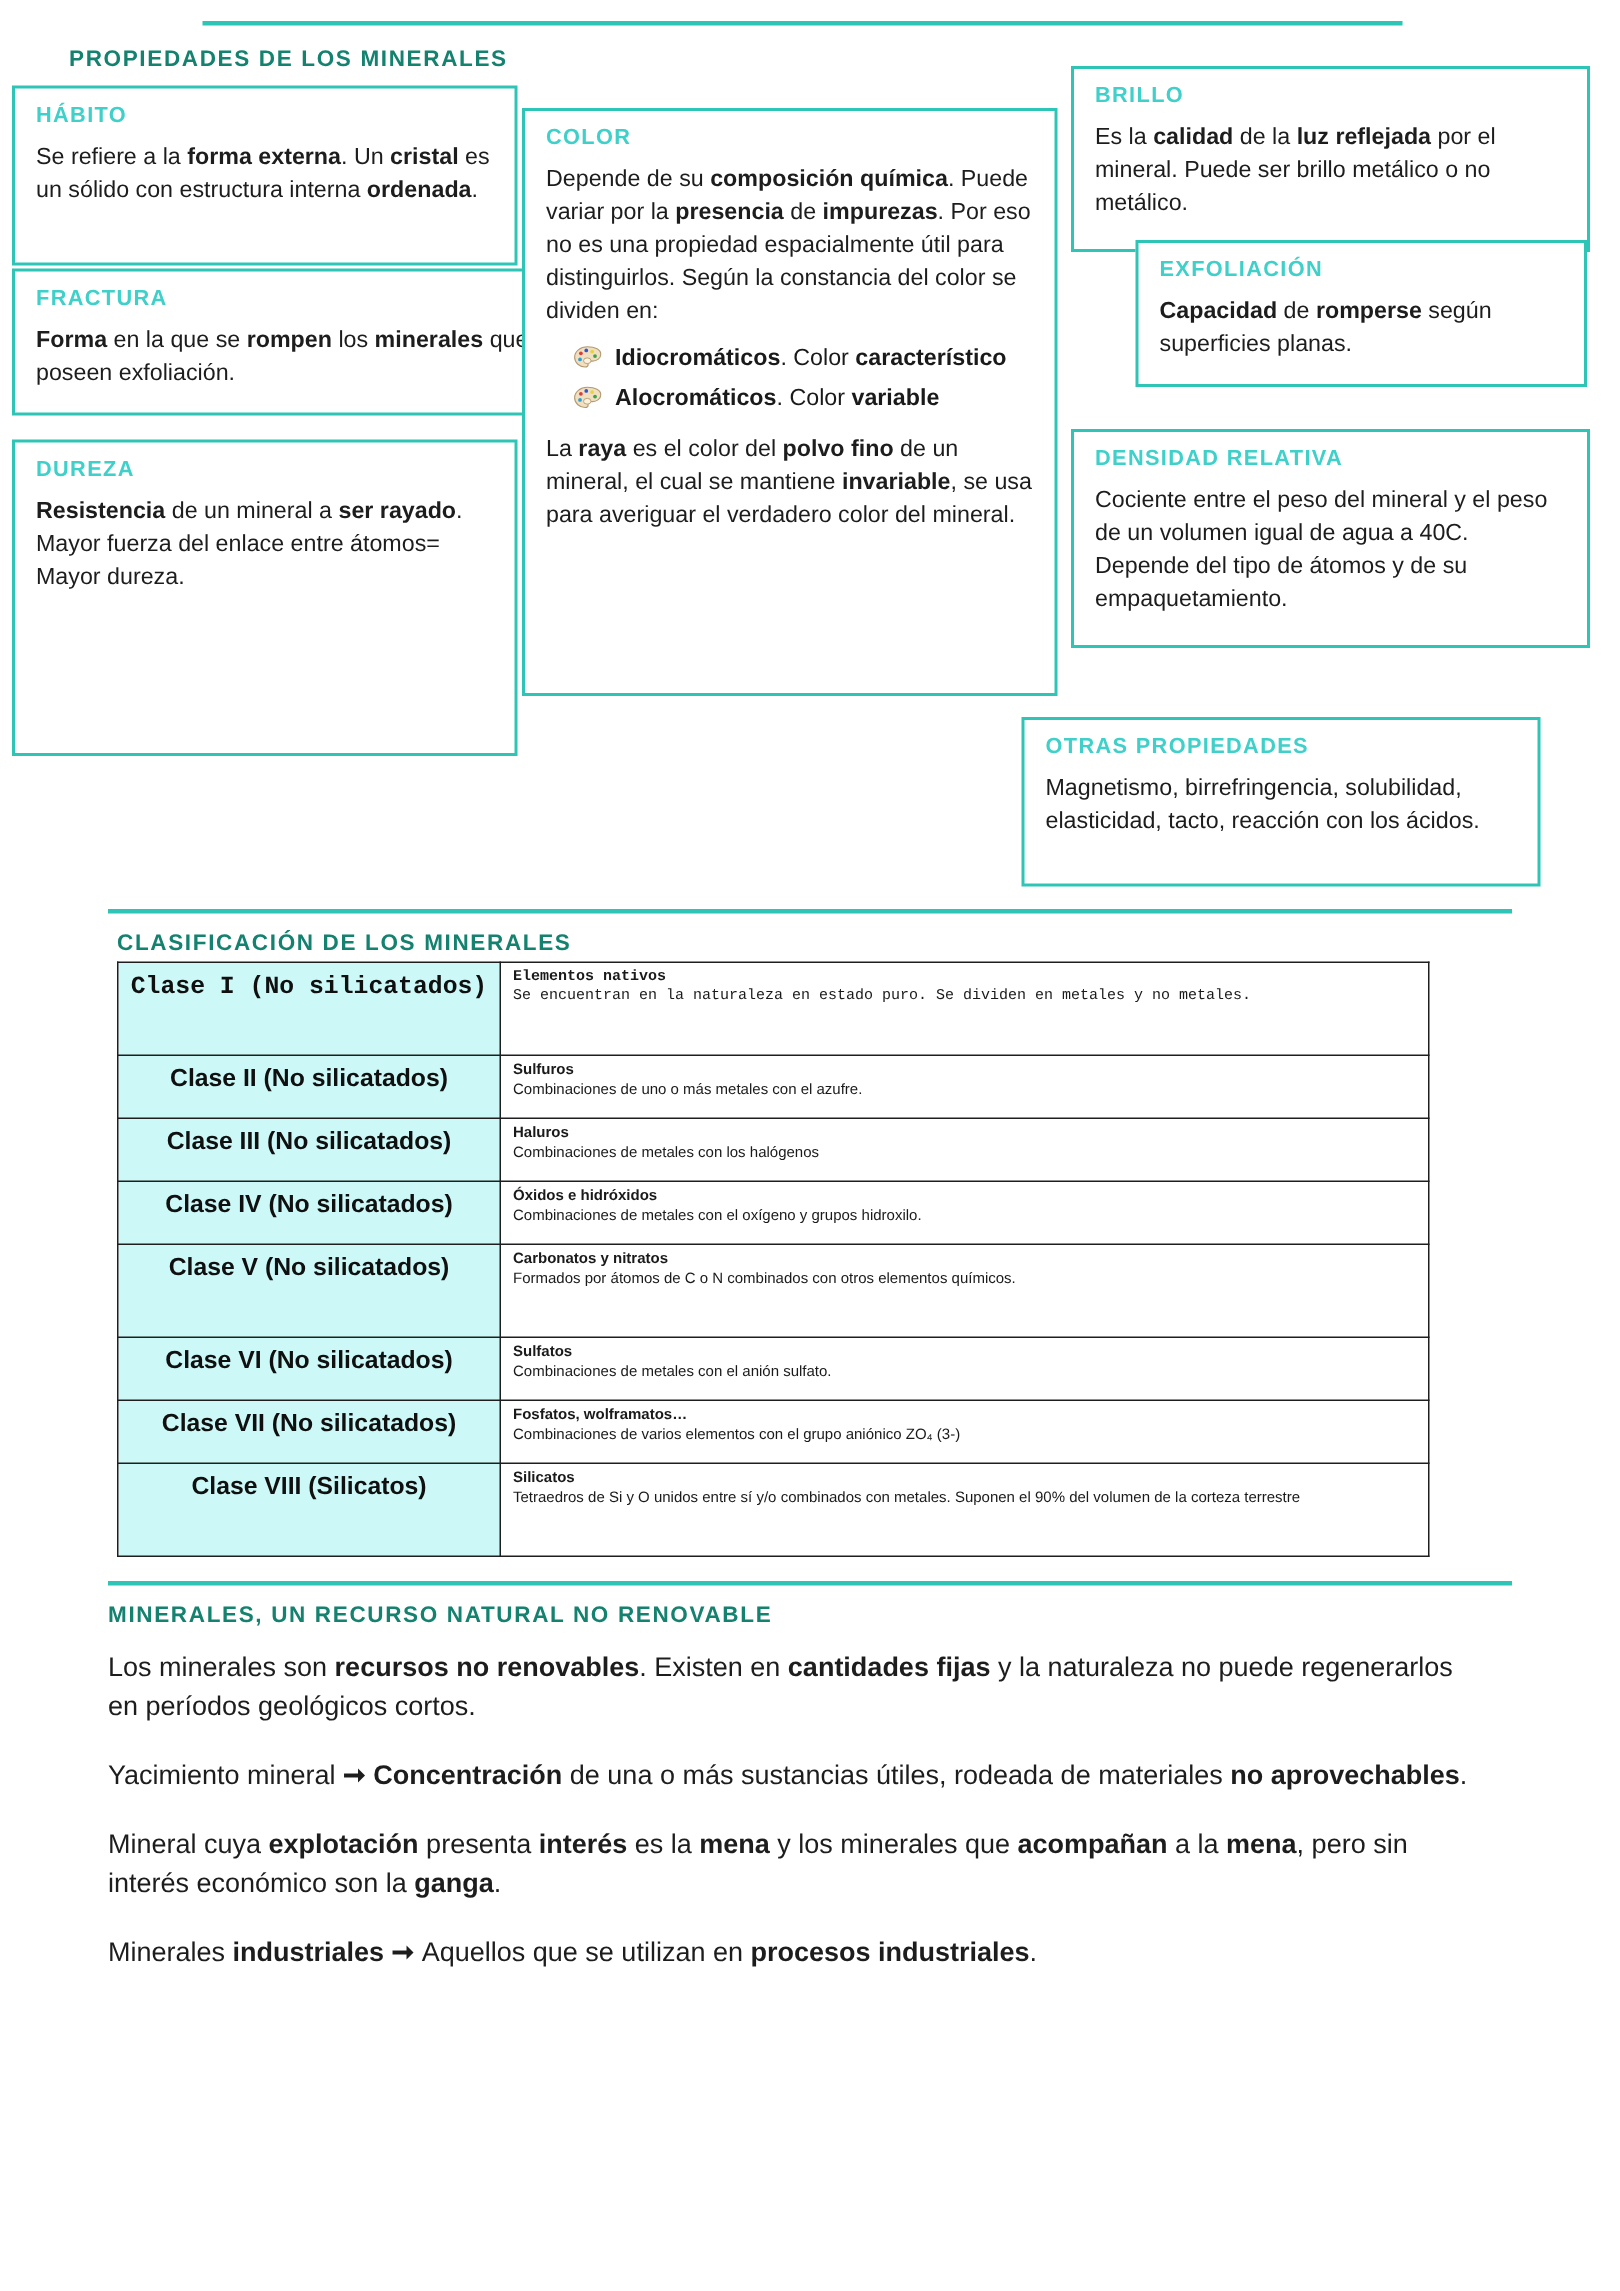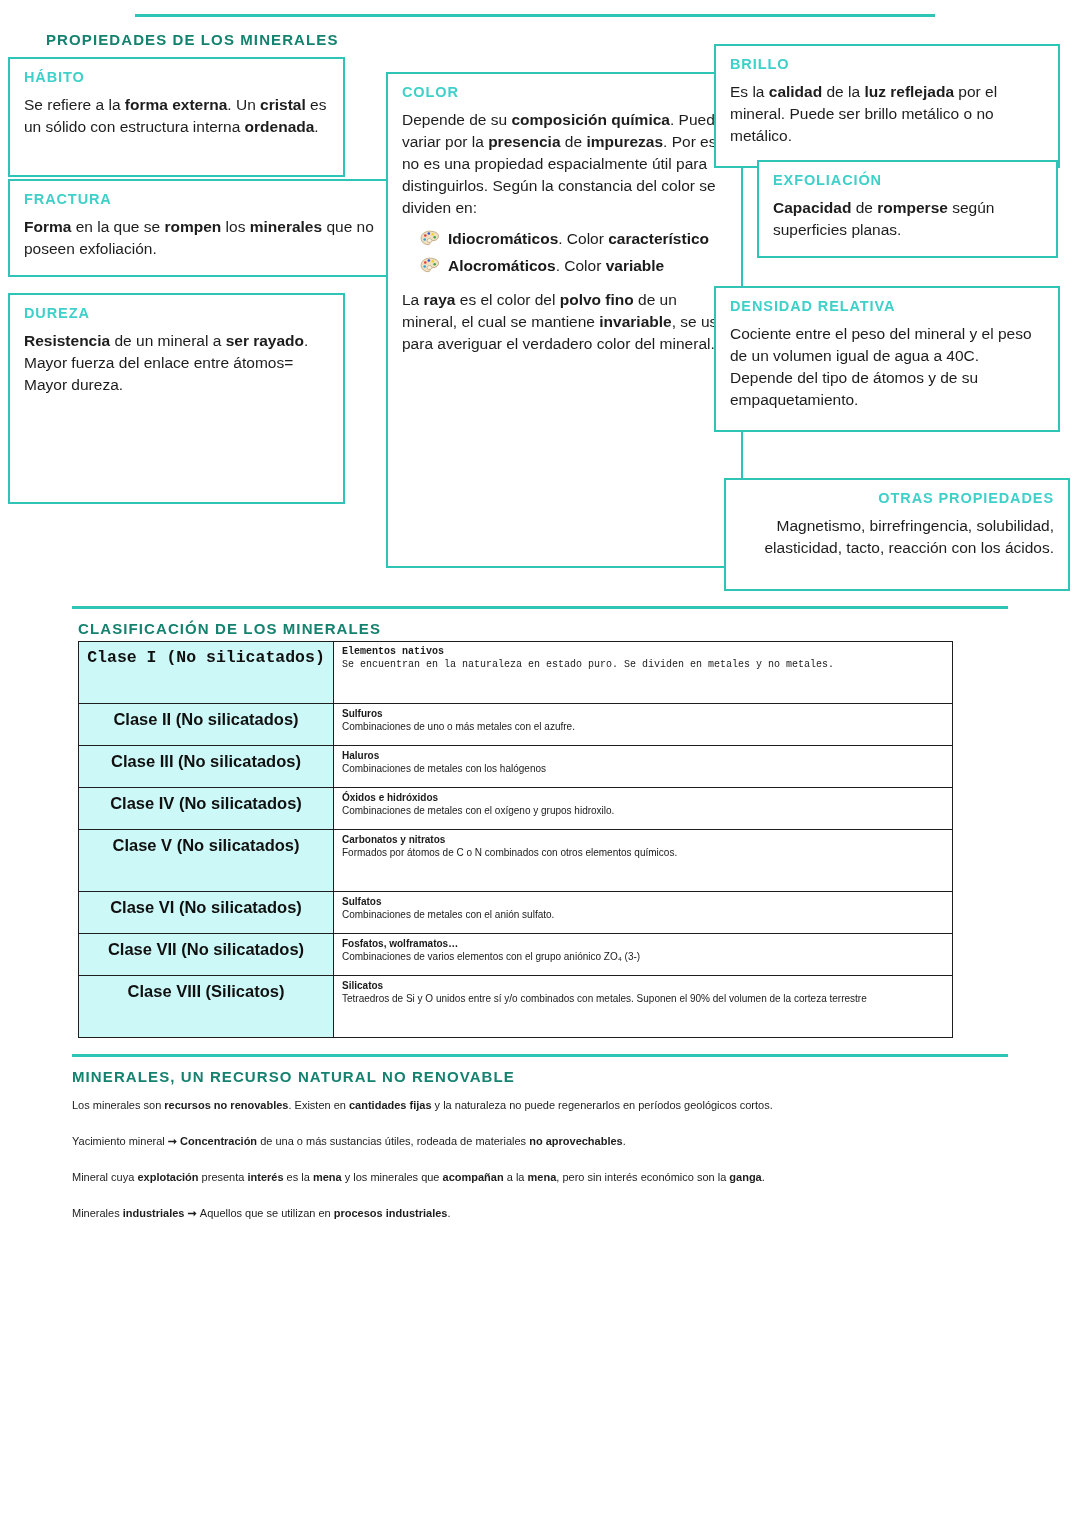--- a/index.html
+++ b/index.html
@@ -106,21 +106,21 @@
   .cls-desc .cls-desc-title {
     font-weight: bold;
     display: block;
   }
   .cls-desc .cls-desc-body { display: block; }
 
   
   .bottom-block { position: absolute; }
   .bottom-block p {
     margin: 0 0 20px 0;
-    font-size: 11px;
+    font-size: 18px;
     line-height: 1.45;
     color: #1d1d1d;
   }
   .bottom-block p:last-child { margin-bottom: 0; }
 </style>
 </head>
 <body>
 
 <div class="sect-rule" style="left:135px; top:14px; width:800px;"></div>
 <div class="sect-title" style="left:46px; top:31px;">PROPIEDADES DE LOS MINERALES</div>
@@ -133,21 +133,21 @@
 <div class="card" style="left:8px; top:179px; width:402px; height:98px;">
   <div class="card-head">FRACTURA</div>
   <p class="body-txt"><b>Forma</b><span> en la que se </span><b>rompen</b><span> los </span><b>minerales</b><span> que no poseen exfoliación.</span></p>
 </div>
 
 <div class="card" style="left:8px; top:293px; width:337px; height:211px;">
   <div class="card-head">DUREZA</div>
   <p class="body-txt"><b>Resistencia</b><span> de un mineral a </span><b>ser rayado</b><span>. Mayor fuerza del enlace entre átomos= Mayor dureza.</span></p>
 </div>
 
-<div class="card" style="left:348px; top:72px; width:357px; height:496px;margin-left:38px;">
+<div class="card" style="left:348px; top:72px; width:357px; height:392px;">
   <div class="card-head">COLOR</div>
   <p class="body-txt"><span>Depende de su </span><b>composición química</b><span>. Puede variar por la </span><b>presencia</b><span> de </span><b>impurezas</b><span>. Por eso no es una propiedad espacialmente útil para distinguirlos. Según la constancia del color se dividen en:</span></p>
 
   <ul class="pal-list">
     <li>
       <span class="pal-icon">
         <svg viewBox="0 0 24 20" width="20" height="17" xmlns="http://www.w3.org/2000/svg">
           <path d="M11.5 1.2C5.8 1.2 1.3 5 1.3 9.6c0 4.6 4.1 7.8 8.4 7.8 1.6 0 2.4-.8 2.4-1.8 0-.6-.3-1-.3-1.6 0-.8.6-1.3 1.5-1.3h2.2c3.8 0 6.7-2.4 6.7-5.6 0-3.5-4.4-5.9-10.7-5.9z" fill="#f0dfc0" stroke="#b49a72" stroke-width="0.9"></path>
           <circle cx="6.3" cy="6.4" r="1.5" fill="#e03b3b"></circle>
           <circle cx="10.6" cy="4.1" r="1.5" fill="#3355cc"></circle>
@@ -186,21 +186,21 @@
 <div class="card" style="left:757px; top:160px; width:301px; height:98px;">
   <div class="card-head">EXFOLIACIÓN</div>
   <p class="body-txt"><b>Capacidad</b><span> de </span><b>romperse</b><span> según superficies planas.</span></p>
 </div>
 
 <div class="card" style="left:714px; top:286px; width:346px; height:146px;">
   <div class="card-head">DENSIDAD RELATIVA</div>
   <p class="body-txt">Cociente entre el peso del mineral y el peso de un volumen igual de agua a 40C. Depende del tipo de átomos y de su empaquetamiento.</p>
 </div>
 
-<div class="card" style="left:724px; top:478px; width:346px; height:113px;text-align:right;">
+<div class="card" style="left:681px; top:478px; width:346px; height:113px;">
   <div class="card-head">OTRAS PROPIEDADES</div>
   <p class="body-txt">Magnetismo, birrefringencia, solubilidad, elasticidad, tacto, reacción con los ácidos.</p>
 </div>
 
 <div class="sect-rule" style="left:72px; top:606px; width:936px;"></div>
 <div class="sect-title" style="left:78px; top:620px;">CLASIFICACIÓN DE LOS MINERALES</div>
 
 <table class="cls-table" style="left:78px; top:641px; width:875px;">
   <tbody>
     <tr style="height:62px;font-family:Liberation Mono, monospace;">

